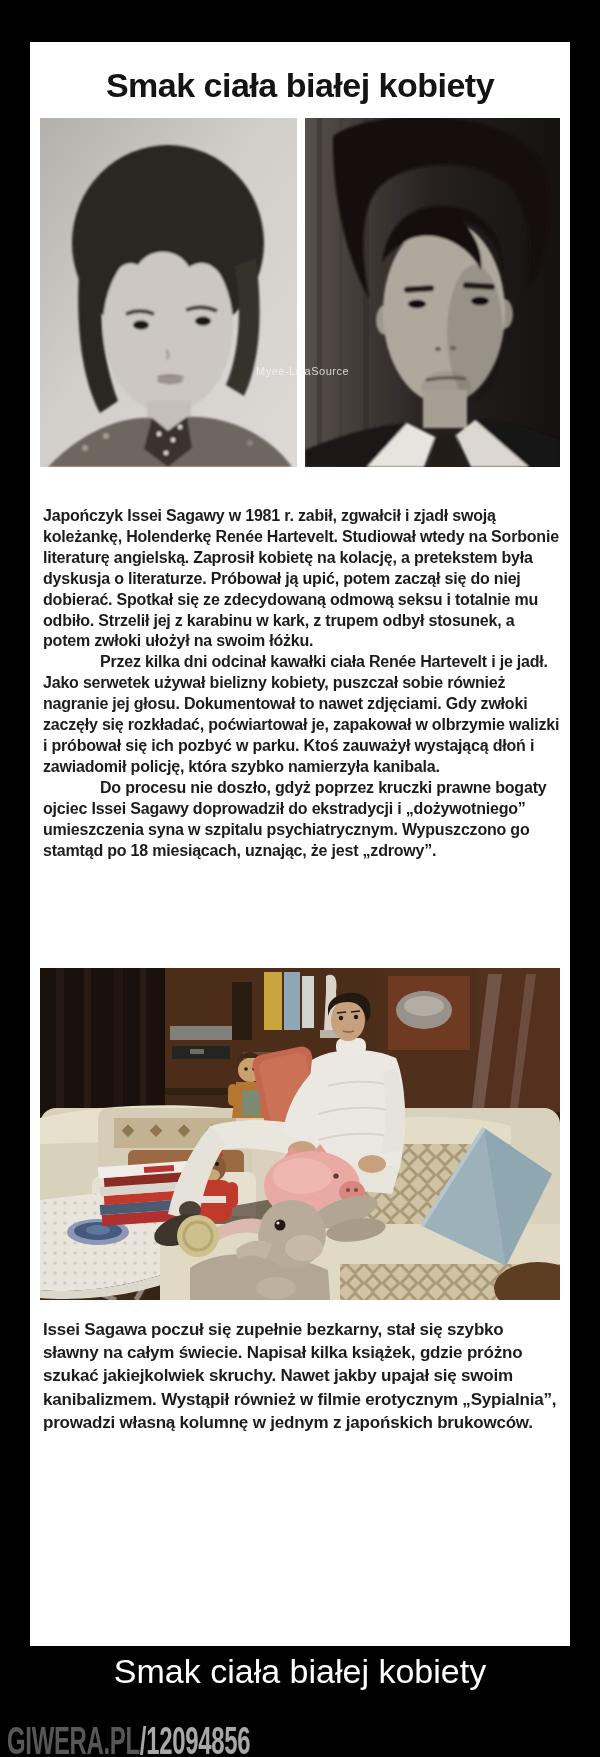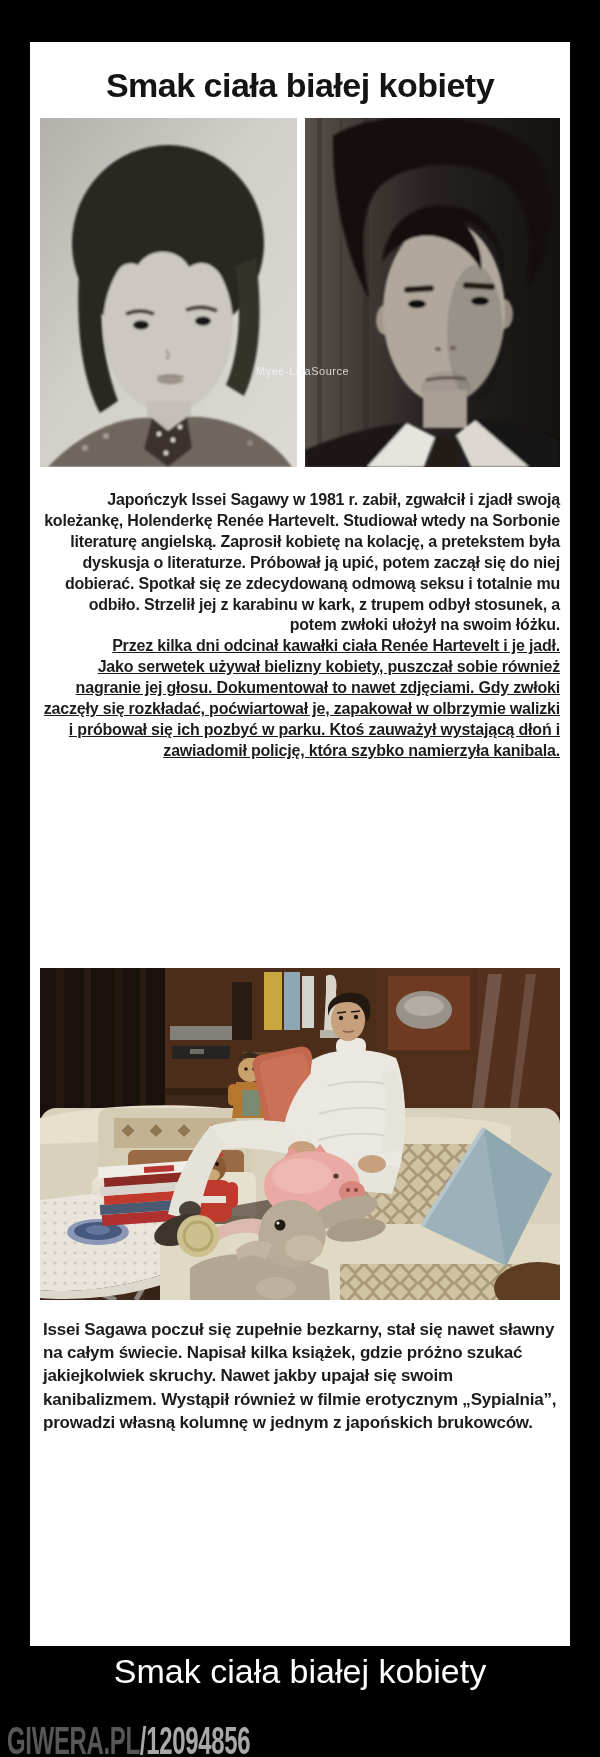--- a/index.html
+++ b/index.html
@@ -10,22 +10,22 @@
               font-size:34px;font-weight:700;letter-spacing:-0.5px;color:#141414;}
   .photos-row{position:absolute;left:10px;top:76px;width:584px;height:349px;display:flex;gap:8px;text-align:center;}
   .photo{height:349px;overflow:hidden;position:relative;}
   .photo svg{display:block;width:100%;height:100%;}
   .photo-left{width:257px;}
   .photo-right{width:255px;}
   .watermark{position:absolute;left:216px;top:247px;font-size:11px;color:rgba(245,245,245,0.8);
              letter-spacing:0.5px;white-space:nowrap;}
   .story{position:absolute;left:13px;width:517px;color:#1c1c1c;font-weight:700;text-align:left;}
   .story p{margin:0;}
-  .story p.indent{text-indent:57px;text-decoration:underline;}
-  .text-1{top:448px;font-size:16px;line-height:20.9px;letter-spacing:-0.2px;text-align:right;}
+  .story p.indent{text-indent:57px;}
+  .text-1{top:464px;font-size:16px;line-height:20.9px;letter-spacing:-0.2px;}
   .text-2{top:1276px;font-size:17px;line-height:23.2px;letter-spacing:-0.2px;}
   .photo-couch{position:absolute;left:10px;top:926px;width:520px;height:332px;overflow:hidden;}
   .photo-couch svg{display:block;width:100%;height:100%;}
   .caption{position:absolute;left:0;top:1652px;width:600px;text-align:center;
            font-size:34px;font-weight:400;color:#ffffff;letter-spacing:0;}
   .site-footer{position:absolute;left:7px;top:1722px;font-size:38px;font-weight:700;
                line-height:1;letter-spacing:-0.5px;transform:scaleX(0.63);transform-origin:left top;
                white-space:nowrap;}
   .footer-site{color:#575757;}
   .footer-id{color:#a8a8a8;}
@@ -128,20 +128,21 @@
             <path d="M130,319 L151,317 L155,349 L124,349 Z" fill="#241f19"></path>
           </g>
         </svg>
       </div>
       <div class="watermark">Myee-LisaSource</div>
     </div>
 
     <div class="story text-1">
       <p>Japończyk Issei Sagawy w 1981 r. zabił, zgwałcił i zjadł swoją koleżankę, Holenderkę Renée Hartevelt. Studiował wtedy na Sorbonie literaturę angielską. Zaprosił kobietę na kolację, a pretekstem była dyskusja o literaturze. Próbował ją upić, potem zaczął się do niej dobierać. Spotkał się ze zdecydowaną odmową seksu i totalnie mu odbiło. Strzelił jej z karabinu w kark, z trupem odbył stosunek, a potem zwłoki ułożył na swoim łóżku.</p>
       <p class="indent">Przez kilka dni odcinał kawałki ciała Renée Hartevelt i je jadł. Jako serwetek używał bielizny kobiety, puszczał sobie również nagranie jej głosu. Dokumentował to nawet zdjęciami. Gdy zwłoki zaczęły się rozkładać, poćwiartował je, zapakował w olbrzymie walizki i próbował się ich pozbyć w parku. Ktoś zauważył wystającą dłoń i zawiadomił policję, która szybko namierzyła kanibala.</p>
+      <p class="indent">Do procesu nie doszło, gdyż poprzez kruczki prawne bogaty ojciec Issei Sagawy doprowadził do ekstradycji i „dożywotniego” umieszczenia syna w szpitalu psychiatrycznym. Wypuszczono go stamtąd po 18 miesiącach, uznając, że jest „zdrowy”.</p>
     </div>
 
     <div class="photo-couch" aria-label="Kolorowe zdjęcie: Issei Sagawa siedzi na kanapie wśród pluszowych zabawek">
       <svg viewBox="0 0 520 332" preserveAspectRatio="none">
         <defs>
           <pattern id="lat" width="18" height="18" patternUnits="userSpaceOnUse">
             <rect width="18" height="18" fill="#cfc3a4"></rect>
             <path d="M9,1 L17,9 L9,17 L1,9 Z" fill="none" stroke="#ab9a79" stroke-width="3"></path>
           </pattern>
           <pattern id="lace" width="10" height="10" patternUnits="userSpaceOnUse">
@@ -319,21 +320,21 @@
             <polygon points="444,160 512,206 466,298" fill="#8aa3ad" opacity="0.7"></polygon>
             <path d="M382,258 L444,160" stroke="#b7c6cc" stroke-width="4"></path>
           </g>
 
           <ellipse cx="498" cy="320" rx="44" ry="26" fill="#5d3e22"></ellipse>
         </g>
       </svg>
     </div>
 
     <div class="story text-2">
-      <p>Issei Sagawa poczuł się zupełnie bezkarny, stał się nawet sławny na całym świecie. Napisał kilka książek, gdzie próżno szukać jakiejkolwiek skruchy. Nawet jakby upajał się swoim kanibalizmem. Wystąpił również w filmie erotycznym „Sypialnia”, prowadzi własną kolumnę w jednym z japońskich brukowców.</p>
+      <p>Issei Sagawa poczuł się zupełnie bezkarny, stał się szybko sławny na całym świecie. Napisał kilka książek, gdzie próżno szukać jakiejkolwiek skruchy. Nawet jakby upajał się swoim kanibalizmem. Wystąpił również w filmie erotycznym „Sypialnia”, prowadzi własną kolumnę w jednym z japońskich brukowców.</p>
     </div>
   </div>
 
   <div class="caption">Smak ciała białej kobiety</div>
 
   <div class="site-footer">
     <span class="footer-site">GIWERA.PL</span><span class="footer-id">/</span><span class="footer-id">12094856</span>
   </div>
 </div>
 

